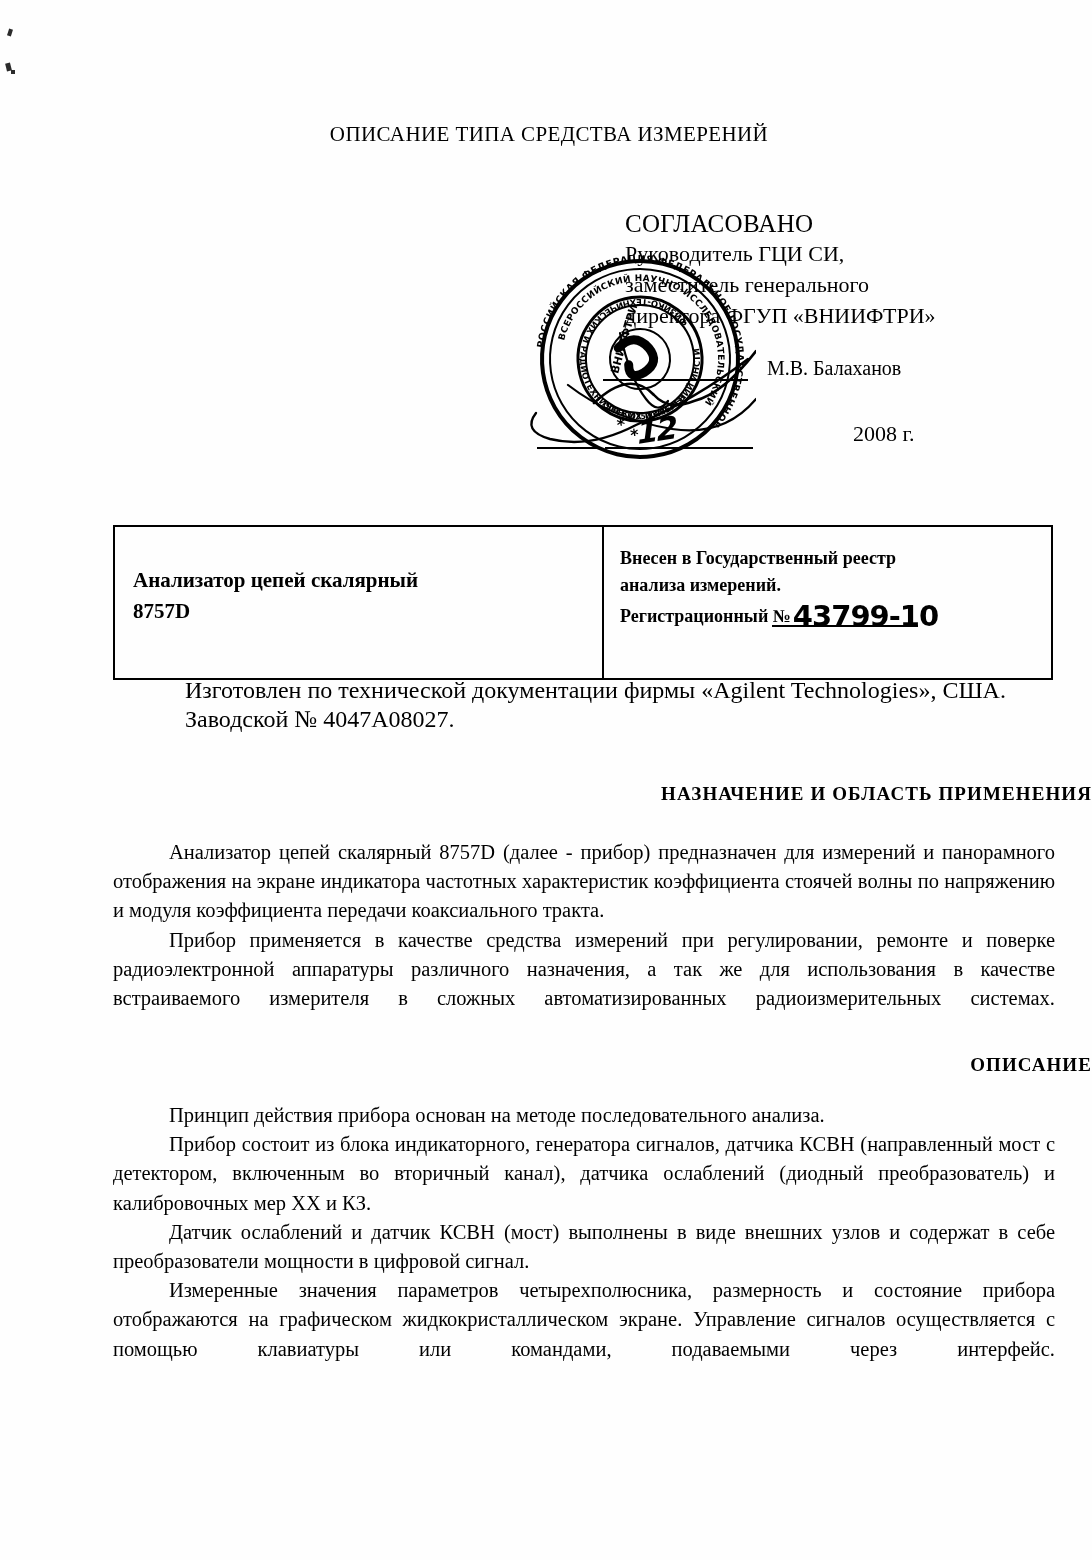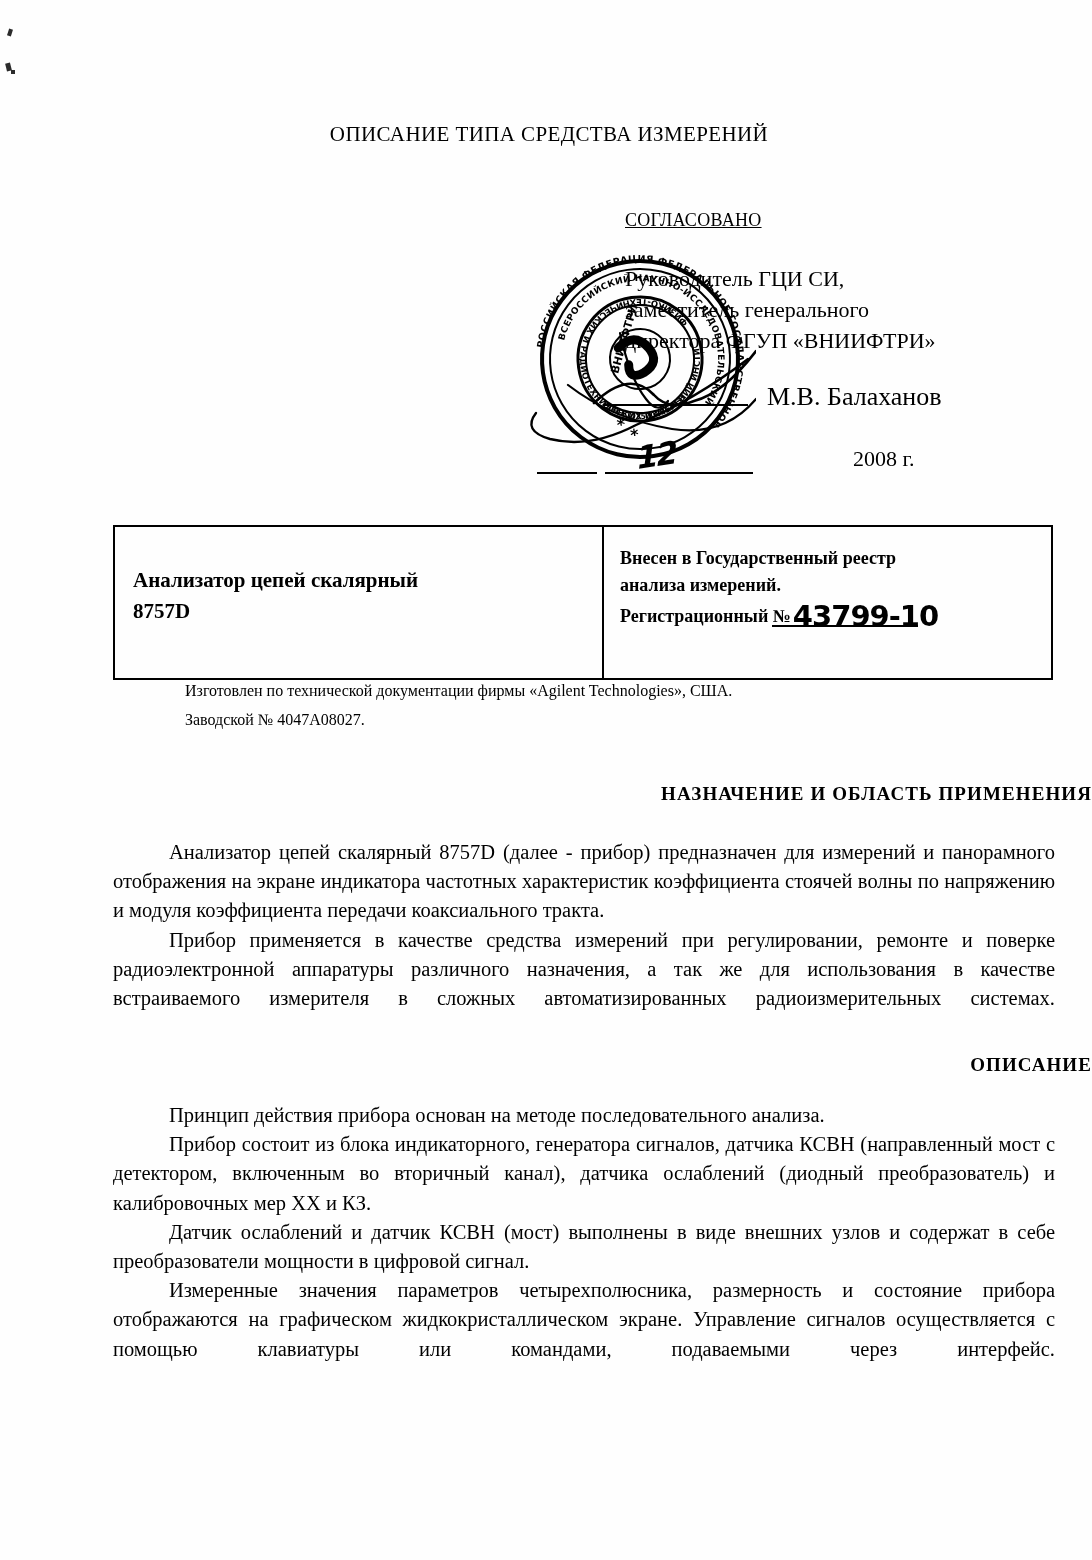--- a/index.html
+++ b/index.html
@@ -46,24 +46,22 @@
   }
 
   
   .approval {
     position: absolute;
     left: 625px;
     top: 210px;
     width: 450px;
   }
   .approval-head {
-    font-size: 18px;
+    font-size: 25px;
     letter-spacing: .3px;
-    margin-bottom: 32px;
-    text-decoration: underline;
   }
   .approval-line {
     font-size: 22px;
     line-height: 31px;
     white-space: nowrap;
   }
   .signer-row {
     position: relative;
     margin-top: 26px;
     height: 30px;
@@ -73,21 +71,21 @@
     left: -22px;
     top: 22px;
     width: 145px;
     height: 2px;
     background: #000;
   }
   .signer-name {
     position: absolute;
     left: 142px;
     top: 0;
-    font-size: 26px;
+    font-size: 20px;
     white-space: nowrap;
   }
   .date-row {
     position: relative;
     margin-top: 34px;
     height: 34px;
   }
   .date-rule-1 {
     position: absolute;
     left: -88px;
@@ -196,21 +194,21 @@
     height: 2px;
     background: #000;
   }
 
   
   .manuf {
     position: absolute;
     left: 185px;
     top: 676px;
     width: 872px;
-    font-size: 16px;
+    font-size: 24px;
     line-height: 29px;
   }
 
   
   .section-head {
     position: absolute;
     left: 0; right: 0;
     text-align: right;
     font-weight: 700;
     font-size: 19px;

